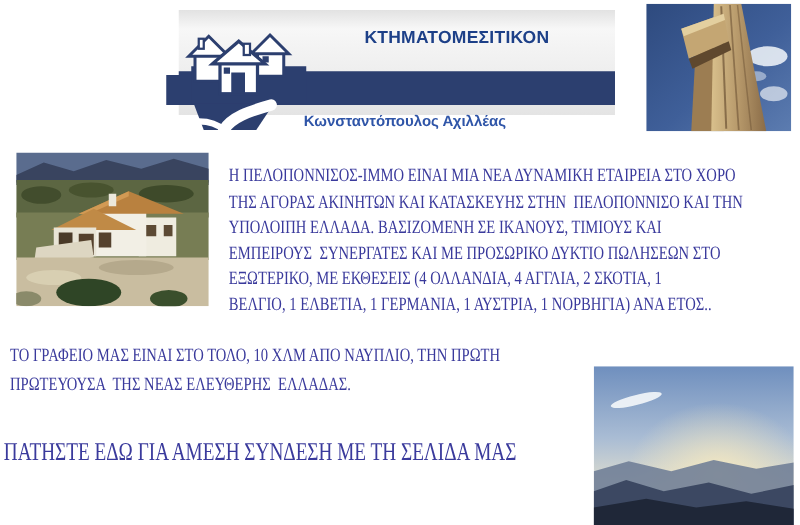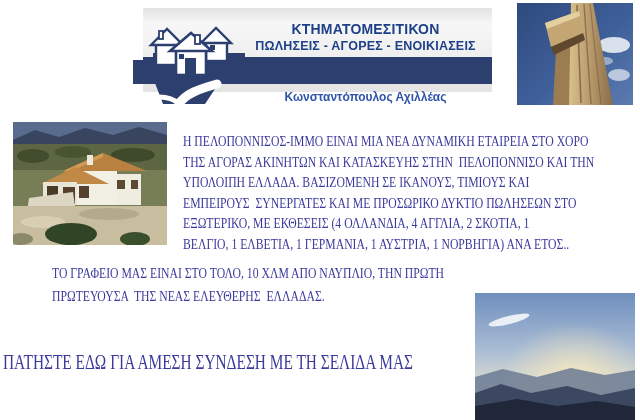--- a/index.html
+++ b/index.html
@@ -21,54 +21,53 @@
   }
   .banner-h2 {
     position:absolute; left:100px; top:31px; width:245px; text-align:center;
     color:#1d4088; font-weight:bold; font-size:12.5px; letter-spacing:.2px; white-space:nowrap;
   }
   .banner-brand {
     position:absolute; left:100px; top:53px; width:245px; text-align:center;
     color:#ffffff; font-weight:bold; font-size:16.5px; white-space:nowrap;
   }
   .banner-agent {
-    position:absolute; left:100px; top:82px; width:245px; text-align:center;
+    position:absolute; left:100px; top:82px; width:245px; text-align:left;
     color:#2f55a8; font-weight:bold; font-size:12px; white-space:nowrap;
   }
   .logo { position:absolute; left:-12px; top:12px; width:122px; height:88px; z-index:2; }
   
   .photo { position:absolute; display:block; }
   .photo-columns { left:517px; top:3px;   width:116px; height:102px; }
   .photo-house   { left:13px;  top:122px; width:154px; height:123px; }
   .photo-sunset  { left:475px; top:293px; width:160px; height:127px; }
   
   .serifblue {
     font-family:"Liberation Serif", serif; color:#3a3a9c;
     white-space:pre; transform:scaleX(.78); transform-origin:0 0;
   }
   .intro { position:absolute; left:183px; top:131px; }
   .intro .line { font-size:15px; line-height:20.5px; }
-  .office { position:absolute; left:8px; top:262px;margin-left:44px; }
+  .office { position:absolute; left:8px; top:274px; }
   .office .line { font-size:15px; line-height:23px; }
   .homepage-link {
     position:absolute; left:3px; top:351px;
     font-family:"Liberation Serif", serif; color:#3a3a9c;
     font-size:20.5px; white-space:pre; transform:scaleX(.75); transform-origin:0 0;
     text-decoration:none; cursor:pointer; display:block;
   }
 </style>
 </head>
 <body>
 
 <div id="canvas">
 
   <div class="banner">
     <div class="banner-band"></div>
     <div class="banner-h1">ΚΤΗΜΑΤΟΜΕΣΙΤΙΚΟΝ</div>
-    <div class="banner-h2">ΠΩΛΗΣΕΙΣ - ΑΓΟΡΕΣ - ΕΝΟΙΚΙΑΣΕΙΣ</div>
     <div class="banner-agent">Κωνσταντόπουλος Αχιλλέας</div>
 
     <svg class="logo" viewBox="0 0 122 88" aria-hidden="true">
 
       <rect x="2" y="40" width="24" height="24" fill="#2c3f6f"></rect>
       <rect x="22" y="33" width="92" height="30" fill="#2c3f6f"></rect>
       <polygon points="24,63 88,63 74,84 32,84" fill="#2c3f6f"></polygon>
 
       <path d="M48 84 C 54 74, 68 69, 86 64" stroke="#ffffff" stroke-width="9" fill="none" stroke-linecap="round"></path>
       <path d="M48 84 C 43 79, 36 77, 28 77" stroke="#ffffff" stroke-width="5" fill="none" stroke-linecap="round"></path>

